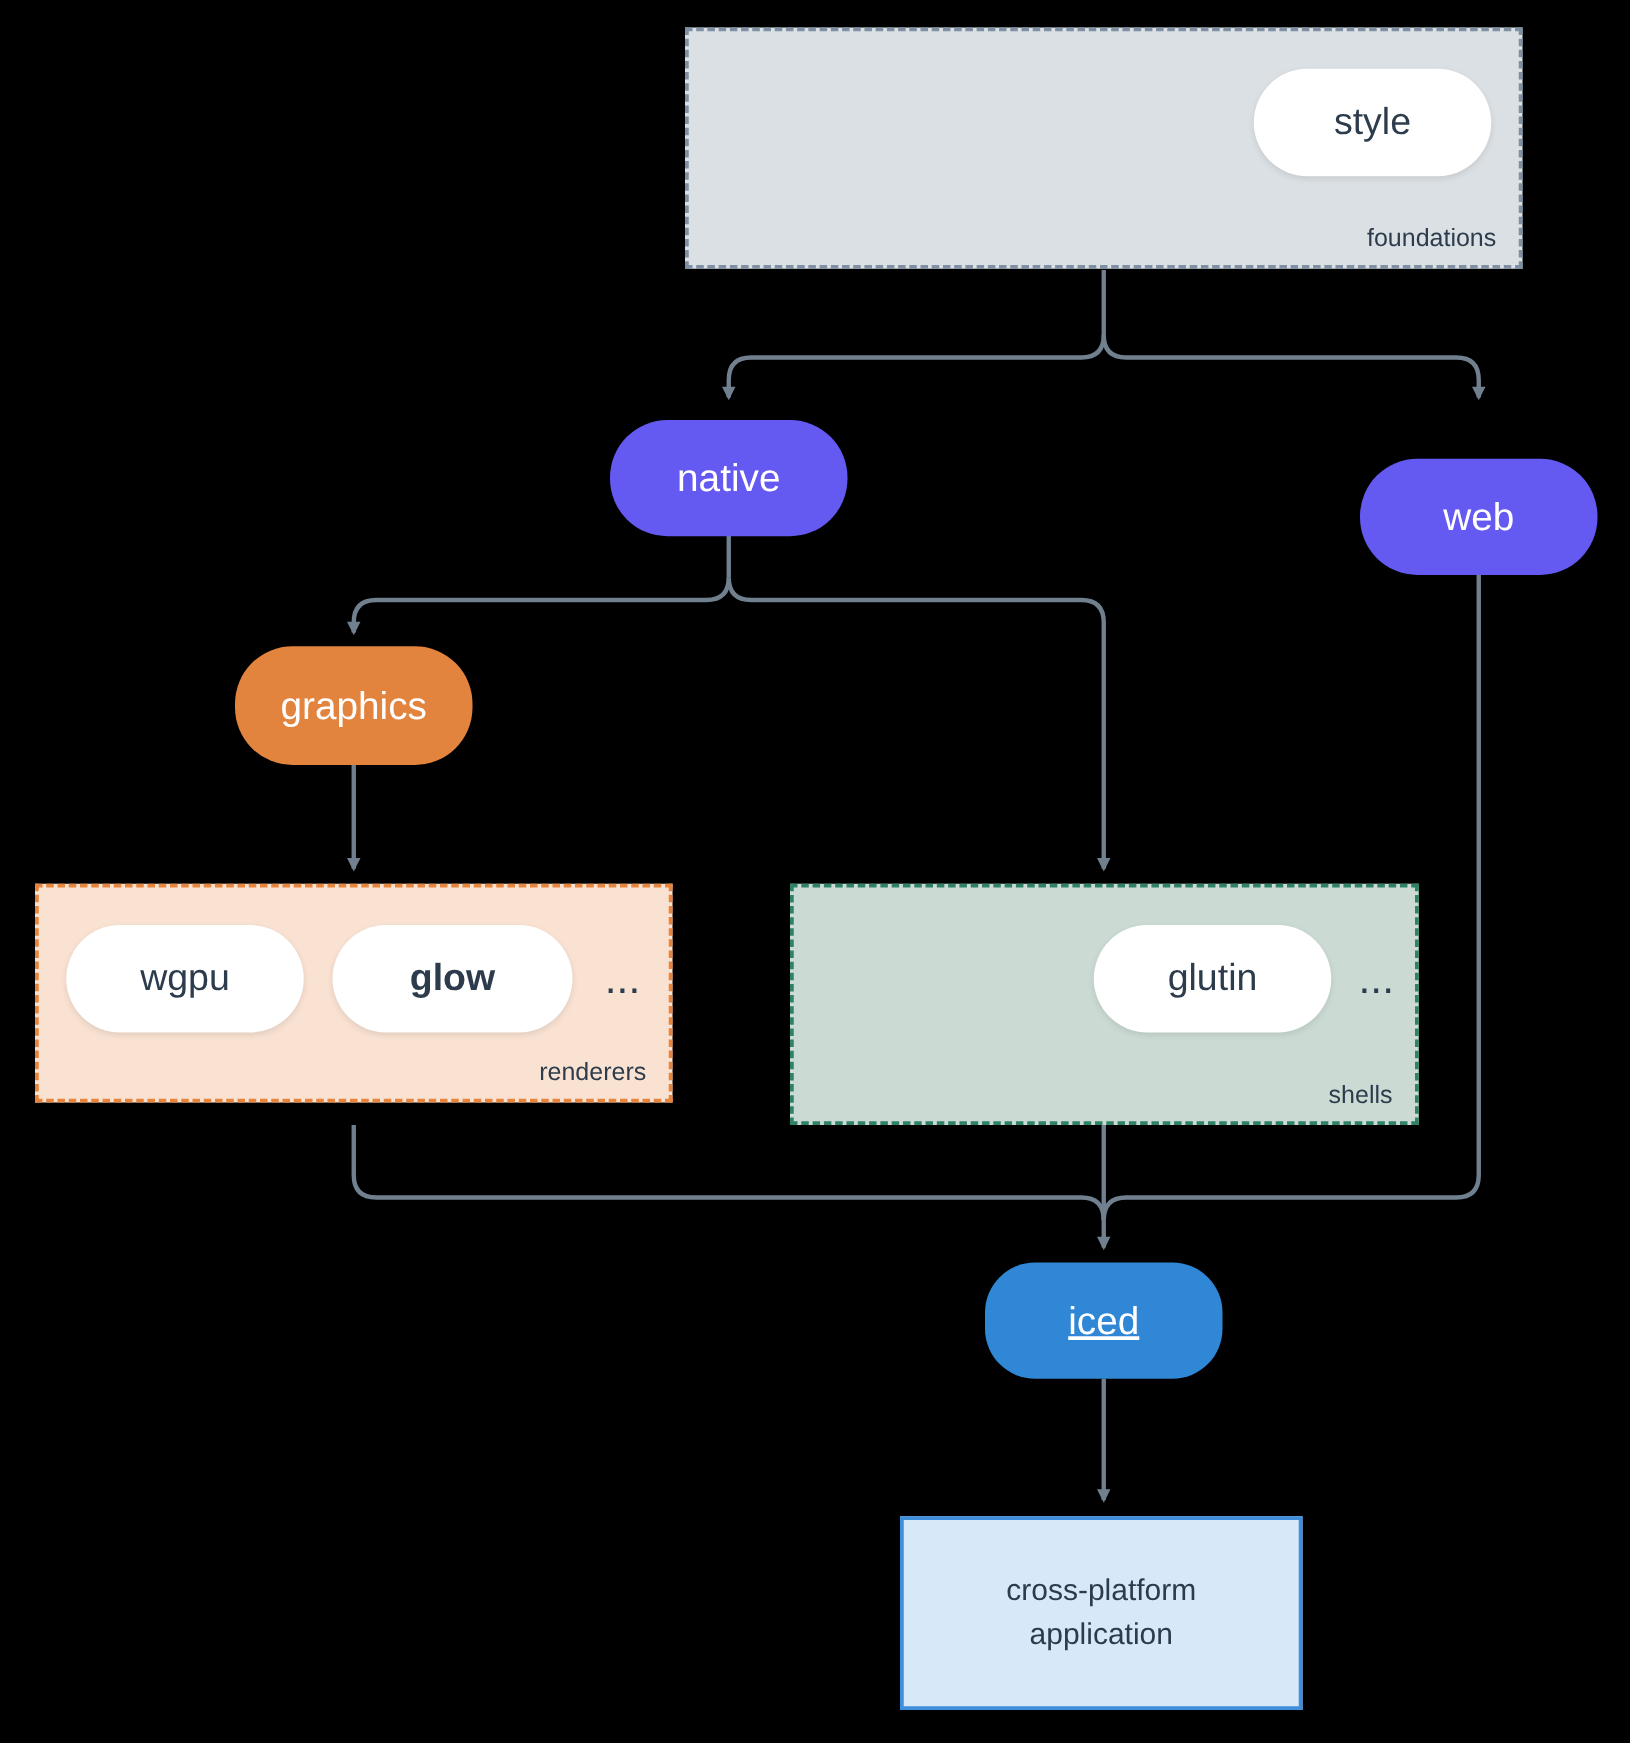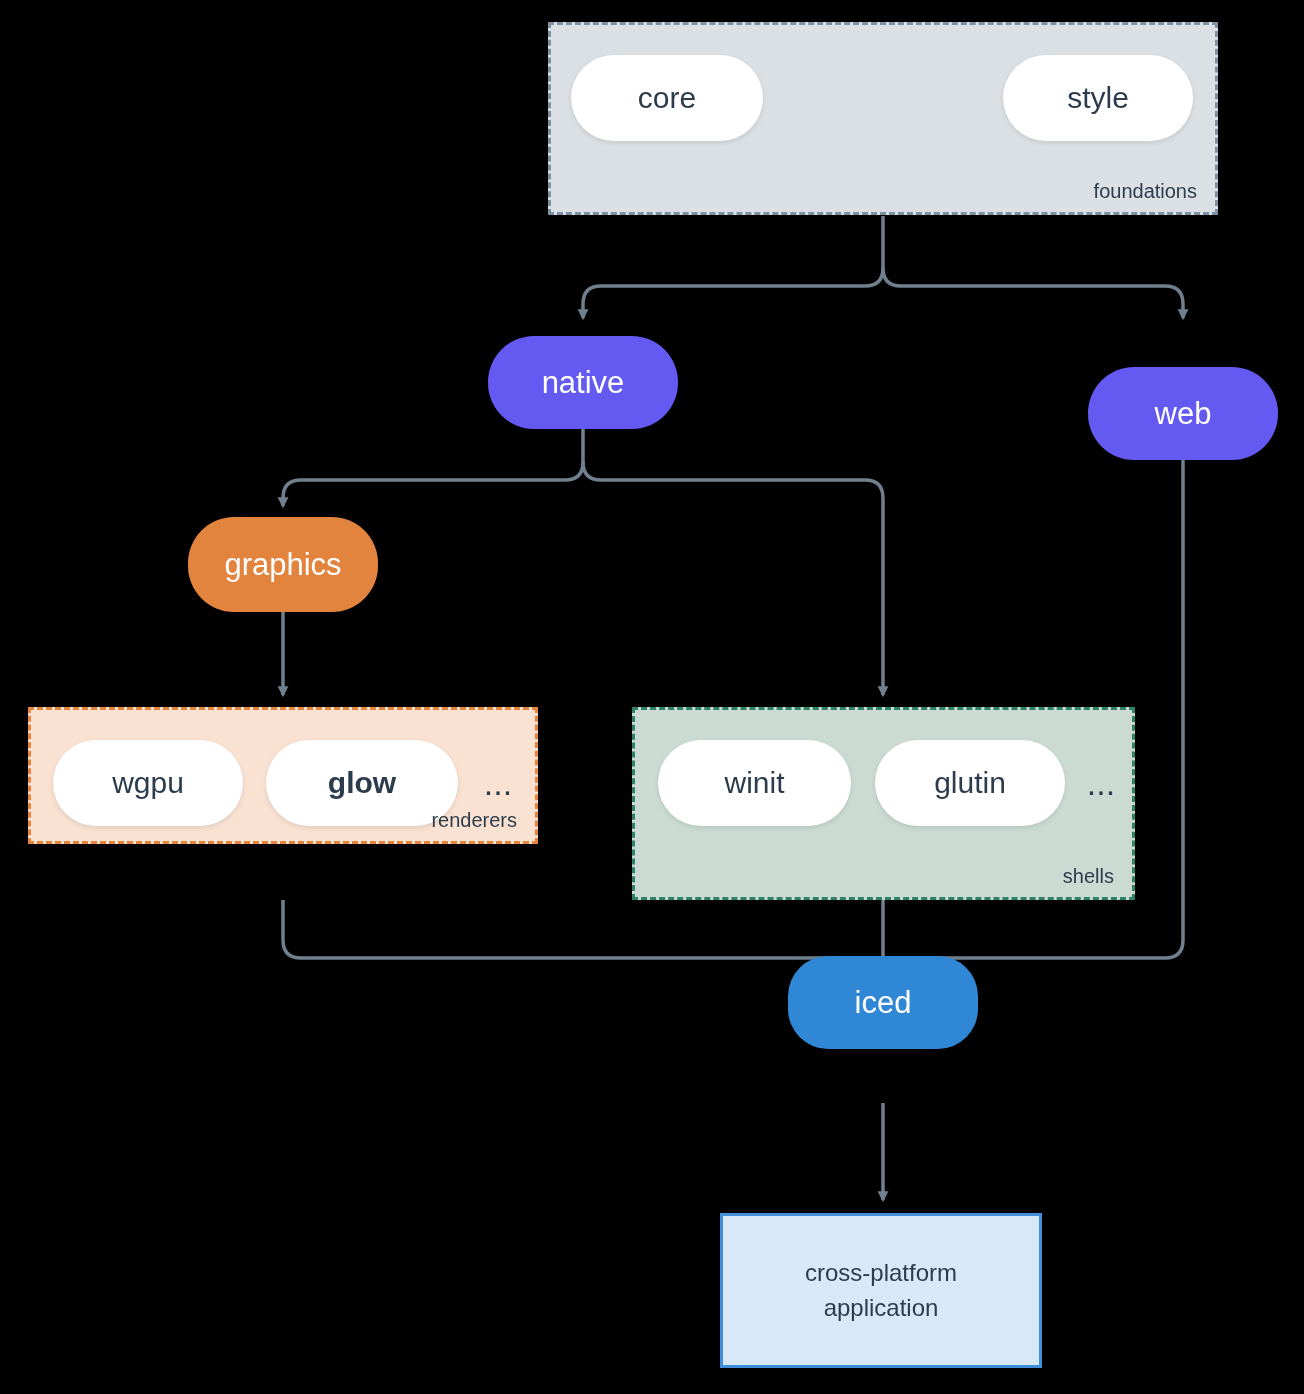--- a/index.html
+++ b/index.html
@@ -33,21 +33,21 @@
   .group {
     position: absolute;
     box-sizing: border-box;
   }
   .group.foundations {
     left: 548px; top: 22px; width: 670px; height: 193px;
     background: var(--foundations-bg, #dbe0e4);
     border: 3px dashed var(--foundations-border, #7e90a2);
   }
   .group.renderers {
-    left: 28px; top: 707px; width: 510px; height: 137px;
+    left: 28px; top: 707px; width: 510px; height: 175px;
     background: var(--renderers-bg, #f9e2d2);
     border: 3px dashed var(--renderers-border, #e8843b);
   }
   .group.shells {
     left: 632px; top: 707px; width: 503px; height: 193px;
     background: var(--shells-bg, #cbdbd3);
     border: 3px dashed var(--shells-border, #2f8266);
   }
   .group-label {
     position: absolute;
@@ -95,21 +95,21 @@
   .node {
     position: absolute;
     width: 190px;
     height: 93px;
     color: #ffffff;
     font-size: 31px;
   }
   .node.native   { left: 488px;  top: 336px;  background: var(--purple, #6459f0); text-align: right; }
   .node.web      { left: 1088px; top: 327px;  background: var(--purple, #6459f0); margin-top: 40px; }
   .node.graphics { left: 188px;  top: 517px;  height: 95px; background: var(--orange, #e2833e); }
-  .node.iced     { left: 788px;  top: 956px; background: var(--blue, #2f87d5); border-radius: 40px; }
+  .node.iced     { left: 788px;  top: 1010px; background: var(--blue, #2f87d5); border-radius: 40px; text-decoration: underline; }
   .app-box {
     position: absolute;
     left: 720px; top: 1213px;
     width: 322px; height: 155px;
     box-sizing: border-box;
     background: var(--app-bg, #d7e8f8);
     border: 3px solid var(--app-border, #3f8fdc);
     display: flex;
     align-items: center;
     justify-content: center;
@@ -143,39 +143,37 @@
     <path class="edge" d="M283,612 V695" marker-end="url(#arrow)"></path>
 
     <path class="edge" d="M283,900 V940 Q283,958 301,958 H865 Q883,958 883,976"></path>
     <path class="edge" d="M1183,420 V940 Q1183,958 1165,958 H901 Q883,958 883,976"></path>
     <path class="edge" d="M883,900 V998" marker-end="url(#arrow)"></path>
 
     <path class="edge" d="M883,1103 V1200" marker-end="url(#arrow)"></path>
   </svg>
 
   <div class="group foundations">
-    <div class="pill white p0">core</div>
     <div class="pill white p2">style</div>
     <div class="group-label">foundations</div>
   </div>
 
   <div class="pill node native">native</div>
   <div class="pill node web">web</div>
 
   <div class="pill node graphics">graphics</div>
 
   <div class="group renderers">
     <div class="pill white p0">wgpu</div>
     <div class="pill white p1">glow</div>
     <div class="more">...</div>
     <div class="group-label">renderers</div>
   </div>
 
   <div class="group shells">
-    <div class="pill white p0">winit</div>
     <div class="pill white p1">glutin</div>
     <div class="more">...</div>
     <div class="group-label">shells</div>
   </div>
 
   <div class="pill node iced">iced</div>
 
   <div class="app-box">cross-platform application</div>
 
 </div>

